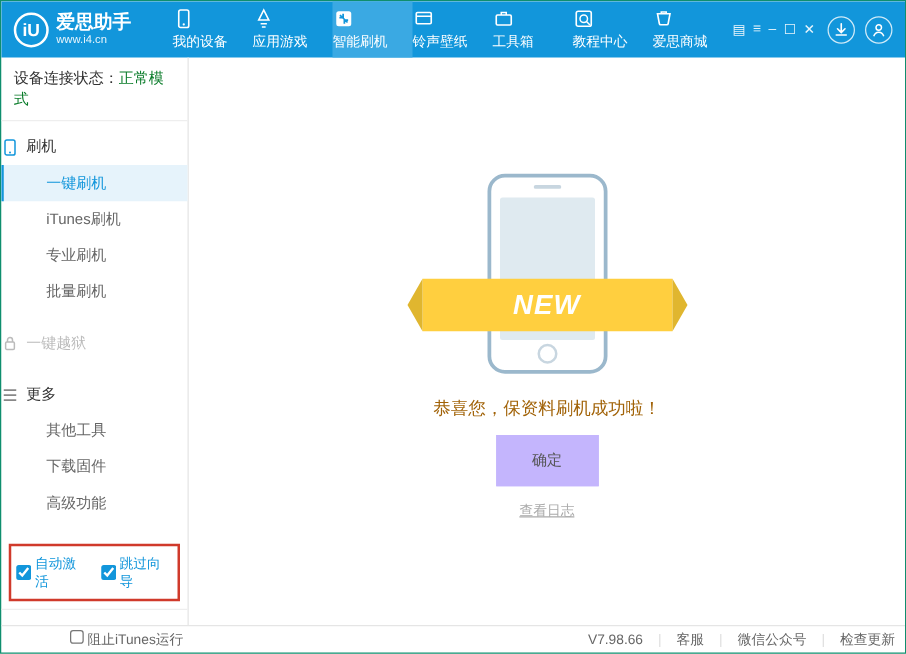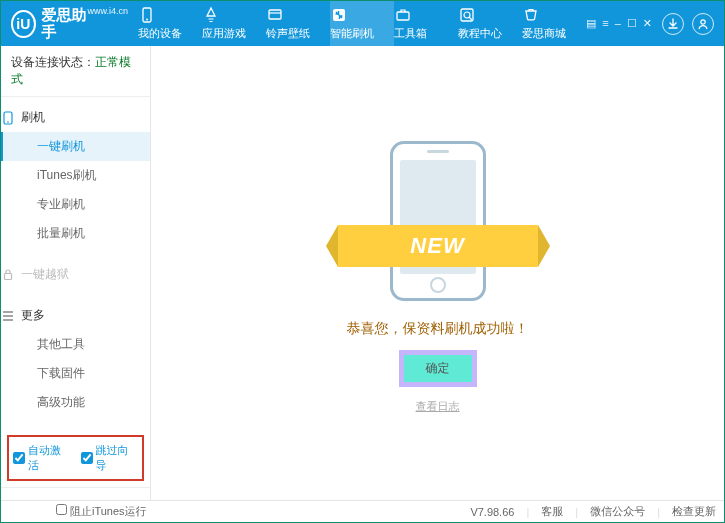--- a/index.html
+++ b/index.html
@@ -1,21 +1,21 @@
 <!DOCTYPE html>
 <html><head>
 <meta charset="utf-8">
 <style>
 * { margin: 0; padding: 0; box-sizing: border-box; font-family: "Microsoft YaHei", Arial, sans-serif; }
 body { width: 725px; height: 523px; overflow: hidden; border: 1px solid #0f8e6e; }
 
 .titlebar { height: 45px; background: #1296db; display: flex; align-items: center; color: #fff; }
 .logo-area { display: flex; align-items: center; padding: 0 10px; width: 150px; gap: 6px; }
 .logo-circle { width: 28px; height: 28px; border: 2px solid #fff; border-radius: 50%; display: flex; align-items: center; justify-content: center; font-size: 14px; font-weight: bold; }
-.logo-text { display: flex; flex-direction: row; line-height: 1.1; }
+.logo-text { display: flex; flex-direction: column; line-height: 1.1; }
 .logo-title { font-size: 15px; font-weight: bold; }
 .logo-sub { font-size: 9px; opacity: 0.9; }
 .nav { display: flex; flex: 1; height: 100%; }
 .nav-item { width: 64px; display: flex; flex-direction: column; justify-content: center; font-size: 11px; gap: 2px; cursor: pointer; }
 .nav-item.active { background: #3aa9e3; }
 .nav-icon { width: 18px; height: 18px; display: flex; align-items: center; justify-content: center; }
 .title-right { display: flex; align-items: center; gap: 8px; padding-right: 10px; }
 .circ-btn { width: 22px; height: 22px; border: 1.5px solid rgba(255,255,255,0.8); border-radius: 50%; display: flex; align-items: center; justify-content: center; cursor: pointer; }
 .win-controls { display: flex; gap: 6px; font-size: 11px; margin-right: 2px; }
 .win-btn { cursor: pointer; opacity: 0.9; }
@@ -39,21 +39,21 @@
 .illus { width: 200px; height: 175px; position: relative; }
 .phone { position: absolute; left: 50%; top: 8px; transform: translateX(-50%); width: 96px; height: 160px; background: #fff; border: 3px solid #9bb8cc; border-radius: 14px; }
 .phone::before { content:""; position:absolute; top:6px; left:50%; transform:translateX(-50%); width:22px; height:3px; background:#c8d6e0; border-radius:2px;}
 .phone::after { content:""; position:absolute; bottom:5px; left:50%; transform:translateX(-50%); width:12px; height:12px; border:2px solid #c8d6e0; border-radius:50%;}
 .screen { position:absolute; top:16px; left:7px; right:7px; bottom:24px; background:#dfeaf0; border-radius:2px;}
 .ribbon { position: absolute; left: 0; right: 0; top: 92px; height: 42px; background: #ffcf3f; display: flex; align-items: center; justify-content: center; font-weight: 900; font-size: 22px; color: #fff; font-style: italic; letter-spacing: 1px; }
 .ribbon::before, .ribbon::after { content:""; position:absolute; top:0; width:0; height:0; border-top:21px solid transparent; border-bottom:21px solid transparent; }
 .ribbon::before { left:-12px; border-right:12px solid #e0b62f; }
 .ribbon::after { right:-12px; border-left:12px solid #e0b62f; }
 .msg { font-size: 14px; color: #a16207; }
-.ok-btn { border: 5px solid #c4b5fd; background: #5eead4; padding: 5px 22px; font-size: 12px; color: #555; cursor: pointer; }
+.ok-btn { border: 7px solid #c4b5fd; background: #c4b5fd; padding: 5px 22px; font-size: 12px; color: #555; cursor: pointer; }
 .log-link { font-size: 11px; color: #aaa; text-decoration: underline; cursor: pointer; }
 
 .footer { height: 22px; border-top: 1px solid #e5e5e5; display: flex; align-items: center; font-size: 11px; color: #666; padding: 0 8px; }
 .footer .right { margin-left: auto; display: flex; gap: 12px; align-items: center; }
 .f-chk { display:flex; align-items:flex-start; gap:3px;padding-left:47px; }
 .f-chk input { width:11px; height:11px; }
 .sep { color:#ddd; }
 svg { display: block; }
 </style>
 </head>
@@ -79,37 +79,37 @@
       </div>
       <div class="nav-item">
         <span class="nav-icon">
           <svg width="18" height="18" viewBox="0 0 18 18">
             <path d="M9 2l4 8H5z" stroke="#fff" stroke-width="1.3" fill="none"></path>
             <path d="M6.5 13h5M7.5 15.5h3" stroke="#fff" stroke-width="1.2"></path>
           </svg>
         </span>
         <span>应用游戏</span>
       </div>
+      <div class="nav-item active">
+        <span class="nav-icon">
+          <svg width="18" height="18" viewBox="0 0 18 18">
+            <rect x="3" y="3" width="12" height="12" rx="2" fill="#fff"></rect>
+            <path d="M6 6l6 6M8.5 5v3h-3M9.5 13v-3h3" stroke="#1296db" stroke-width="1.4" fill="none"></path>
+          </svg>
+        </span>
+        <span>智能刷机</span>
+      </div>
       <div class="nav-item">
         <span class="nav-icon">
           <svg width="18" height="18" viewBox="0 0 18 18">
             <rect x="3" y="4" width="12" height="9" rx="1" stroke="#fff" stroke-width="1.3" fill="none"></rect>
             <path d="M3 7h12" stroke="#fff" stroke-width="1.2"></path>
           </svg>
         </span>
         <span>铃声壁纸</span>
-      </div>
-      <div class="nav-item active">
-        <span class="nav-icon">
-          <svg width="18" height="18" viewBox="0 0 18 18">
-            <rect x="3" y="3" width="12" height="12" rx="2" fill="#fff"></rect>
-            <path d="M6 6l6 6M8.5 5v3h-3M9.5 13v-3h3" stroke="#1296db" stroke-width="1.4" fill="none"></path>
-          </svg>
-        </span>
-        <span>智能刷机</span>
       </div>
       <div class="nav-item">
         <span class="nav-icon">
           <svg width="18" height="18" viewBox="0 0 18 18">
             <rect x="3" y="6" width="12" height="8" rx="1" stroke="#fff" stroke-width="1.3" fill="none"></rect>
             <path d="M7 6V4h4v2" stroke="#fff" stroke-width="1.2" fill="none"></path>
           </svg>
         </span>
         <span>工具箱</span>
       </div>

